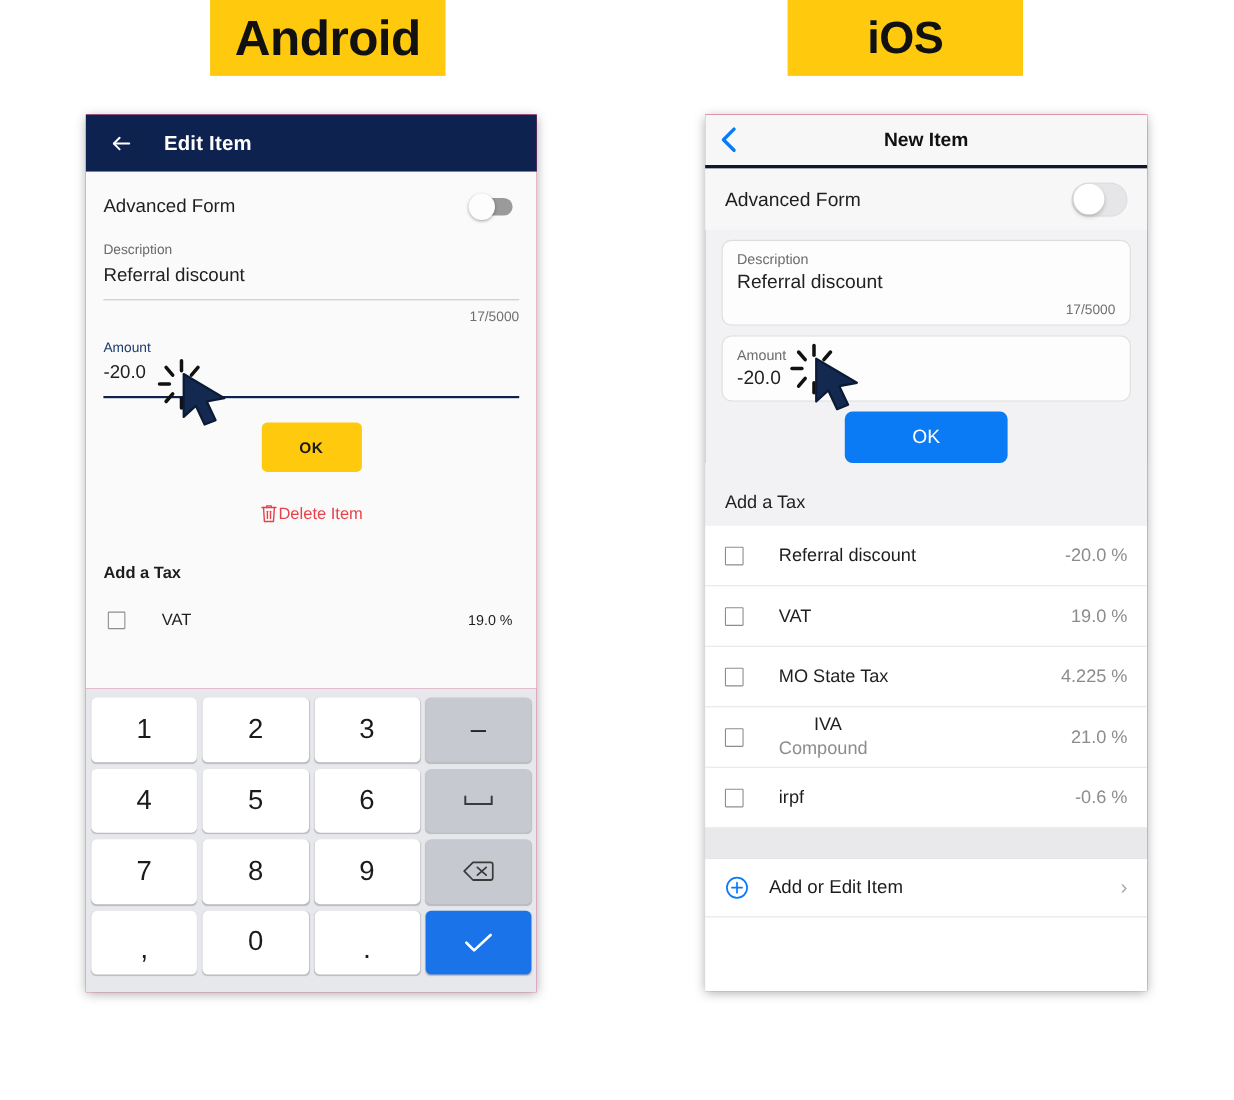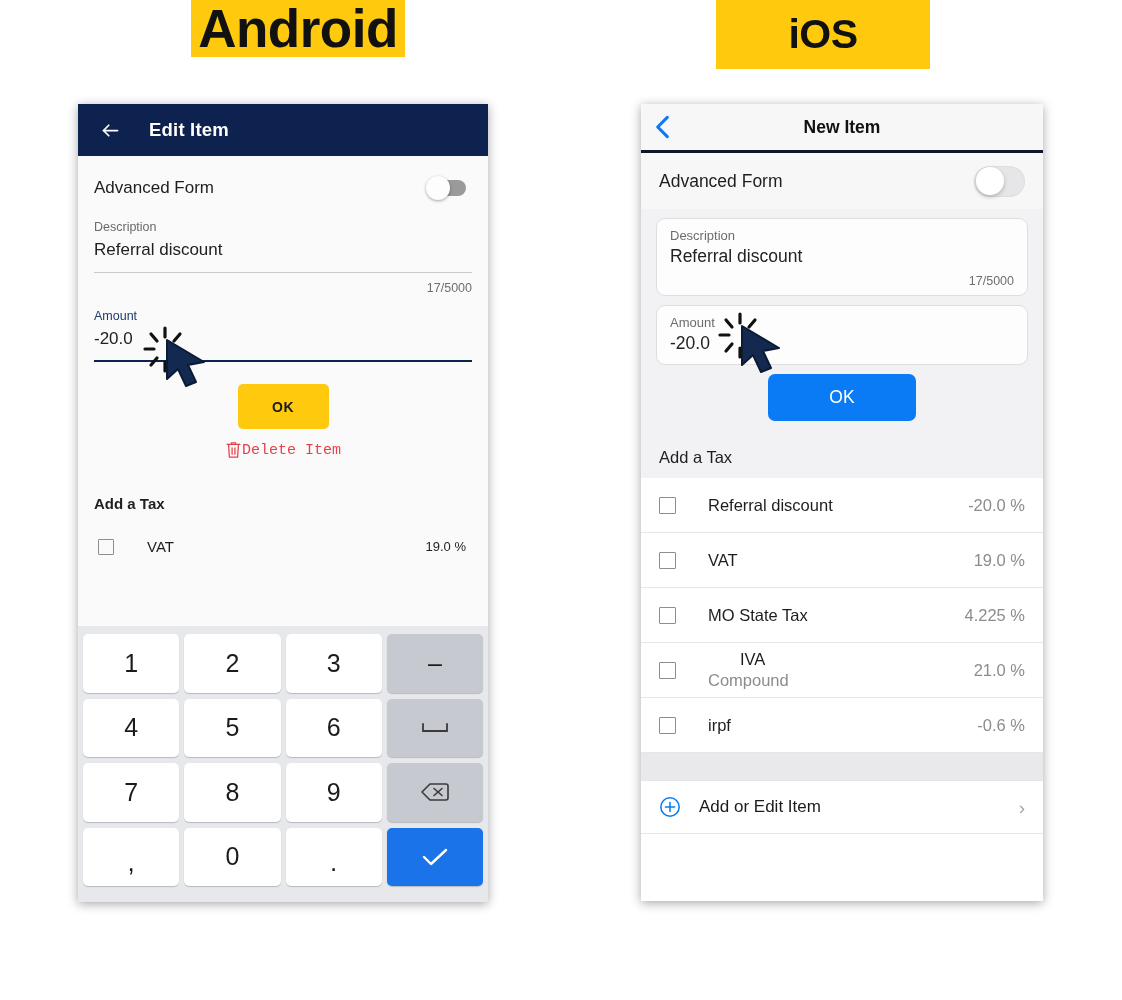--- a/index.html
+++ b/index.html
@@ -13,21 +13,21 @@
 
   
   .badge {
     position: absolute;
     background: #FFC90E;
     display: flex; align-items: center; justify-content: center;
     font-weight: 700;
     color: #111111;
     letter-spacing: -0.5px;
   }
-  #badge-android { left: 191px; top: 0px; width: 214px; height: 57px; font-size: 53px; }
+  #badge-android { left: 191px; top: 0px; width: 214px; height: 69px; font-size: 45px; }
   #badge-ios     { left: 716px; top: 0px; width: 214px; height: 69px; font-size: 41px; }
 
   
   .phone {
     position: absolute;
     background: #be185d;
     box-shadow: 0 2px 10px rgba(0,0,0,.35);
     overflow: hidden;
   }
   #android-panel { left: 78px; top: 104px; width: 410px; height: 798px; }
@@ -70,21 +70,21 @@
   .and-ok-wrap { display: flex; justify-content: center; margin-top: 22px; }
   .btn-ok-and {
     background: #FFC90E; color: #1A1A1A; border: none;
     width: 91px; height: 45px; border-radius: 5px;
     font-size: 14px; font-weight: 700; letter-spacing: .4px;
     cursor: pointer;
   }
 
   .and-delete {
     display: flex; align-items: center; justify-content: center;
-    margin-top: 11px; cursor: pointer; font-family: Liberation Mono, monospace;
+    margin-top: 28px; cursor: pointer;
   }
   .and-delete .trash svg { width: 17px; height: 20px; display: block; }
   .and-delete .dlabel { color: #E8414A; font-size: 15px; }
 
   .and-sect-title { font-size: 15px; color: #1E1E1E; font-weight: 600; padding: 35px 0 0 16px; }
 
   .and-tax-row {
     display: flex; align-items: center;
     padding: 26px 22px 0 20px;
   }

